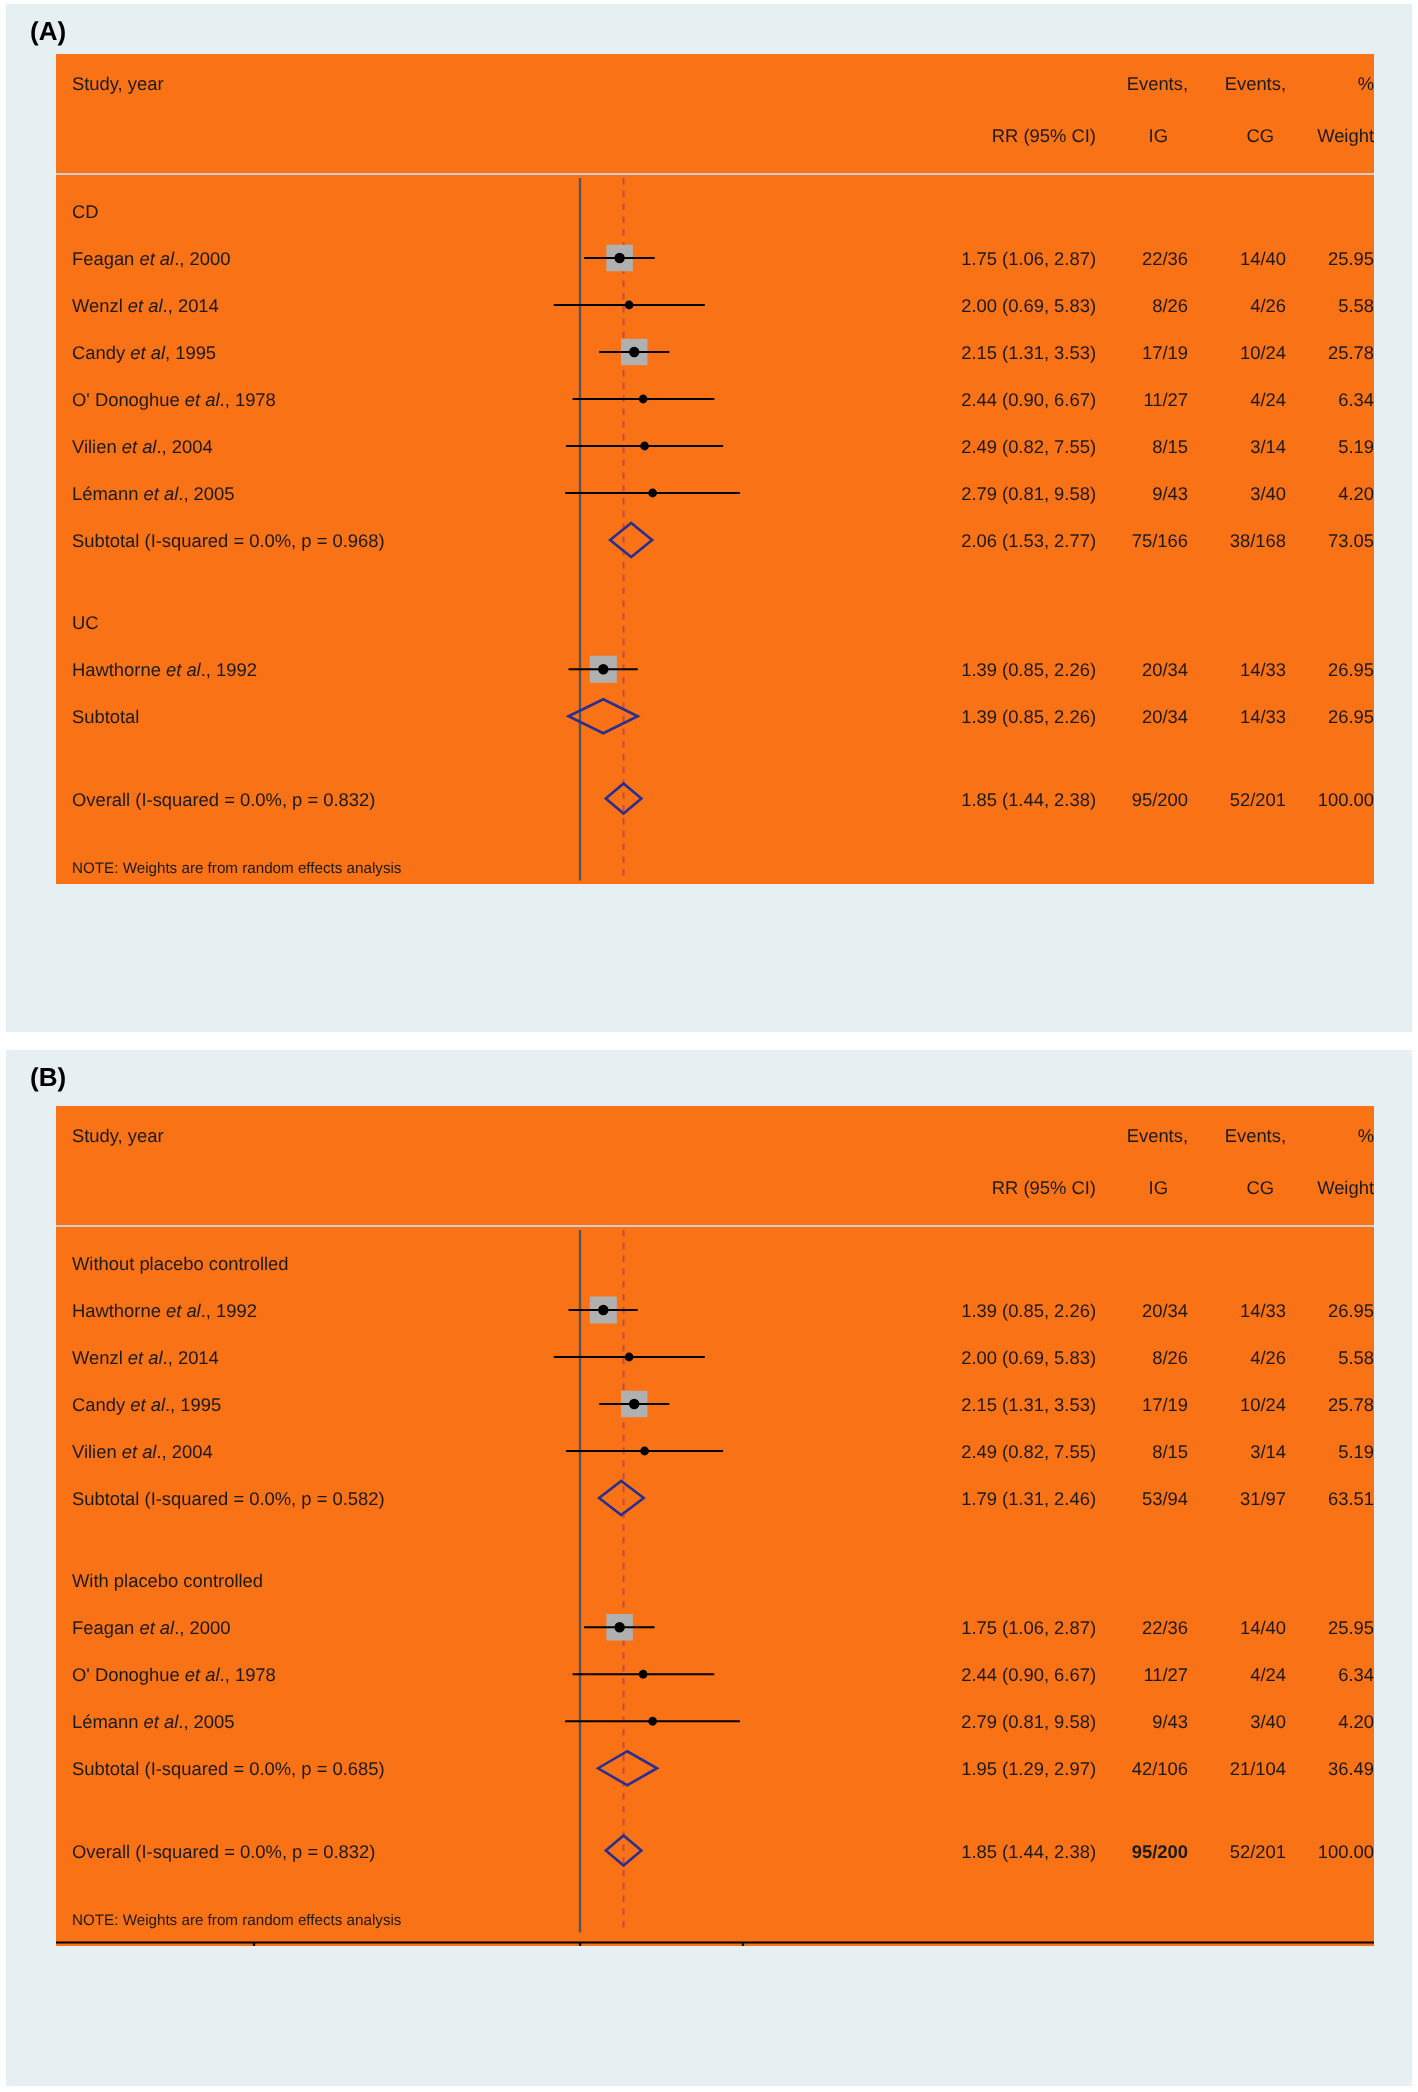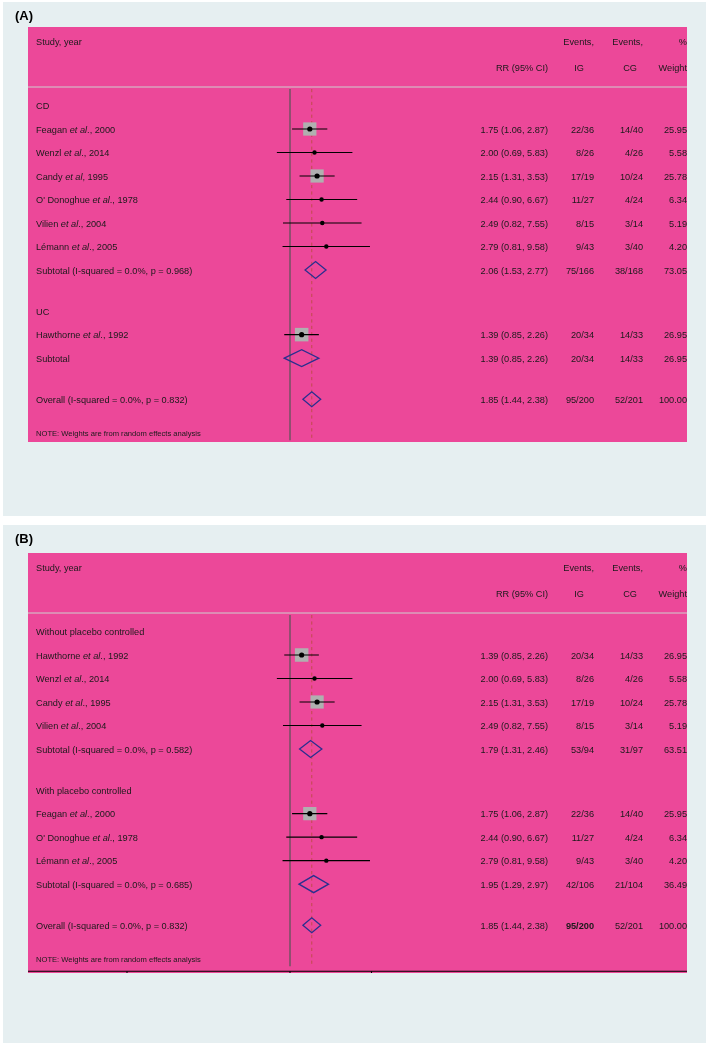--- a/index.html
+++ b/index.html
@@ -5,21 +5,21 @@
   html,body{margin:0;padding:0;background:#ffffff;}
   body{font-family:"Liberation Sans",sans-serif;color:#111;}
   .page{width:709px;height:1046px;position:relative;background:#ffffff;overflow:hidden;}
 
   .panel{position:absolute;left:3px;width:703px;background:#e6eff1;box-sizing:border-box;}
   .panel.a{top:2px;height:514px;}
   .panel.b{top:525px;height:518px;}
 
   .panel-tag{position:absolute;left:12px;top:6px;font-size:13px;font-weight:bold;letter-spacing:0px;color:#000;}
 
-  .plotbox{position:absolute;left:25px;width:659px;background:#ec4899;box-sizing:border-box;}
+  .plotbox{position:absolute;left:25px;width:659px;background:#f97316;box-sizing:border-box;}
   .panel.a .plotbox{top:25px;height:415px;}
   .panel.b .plotbox{top:28px;height:420px;}
 
   svg{display:block;}
   text{font-family:"Liberation Sans",sans-serif;fill:#1a1a1a;}
   .t{font-size:9.2px;}
   .t-hdr{font-size:9.2px;}
   .t-note{font-size:7.6px;}
   .t-tick{font-size:9px;font-weight:bold;}
   .t-axlab{font-size:9.2px;}

